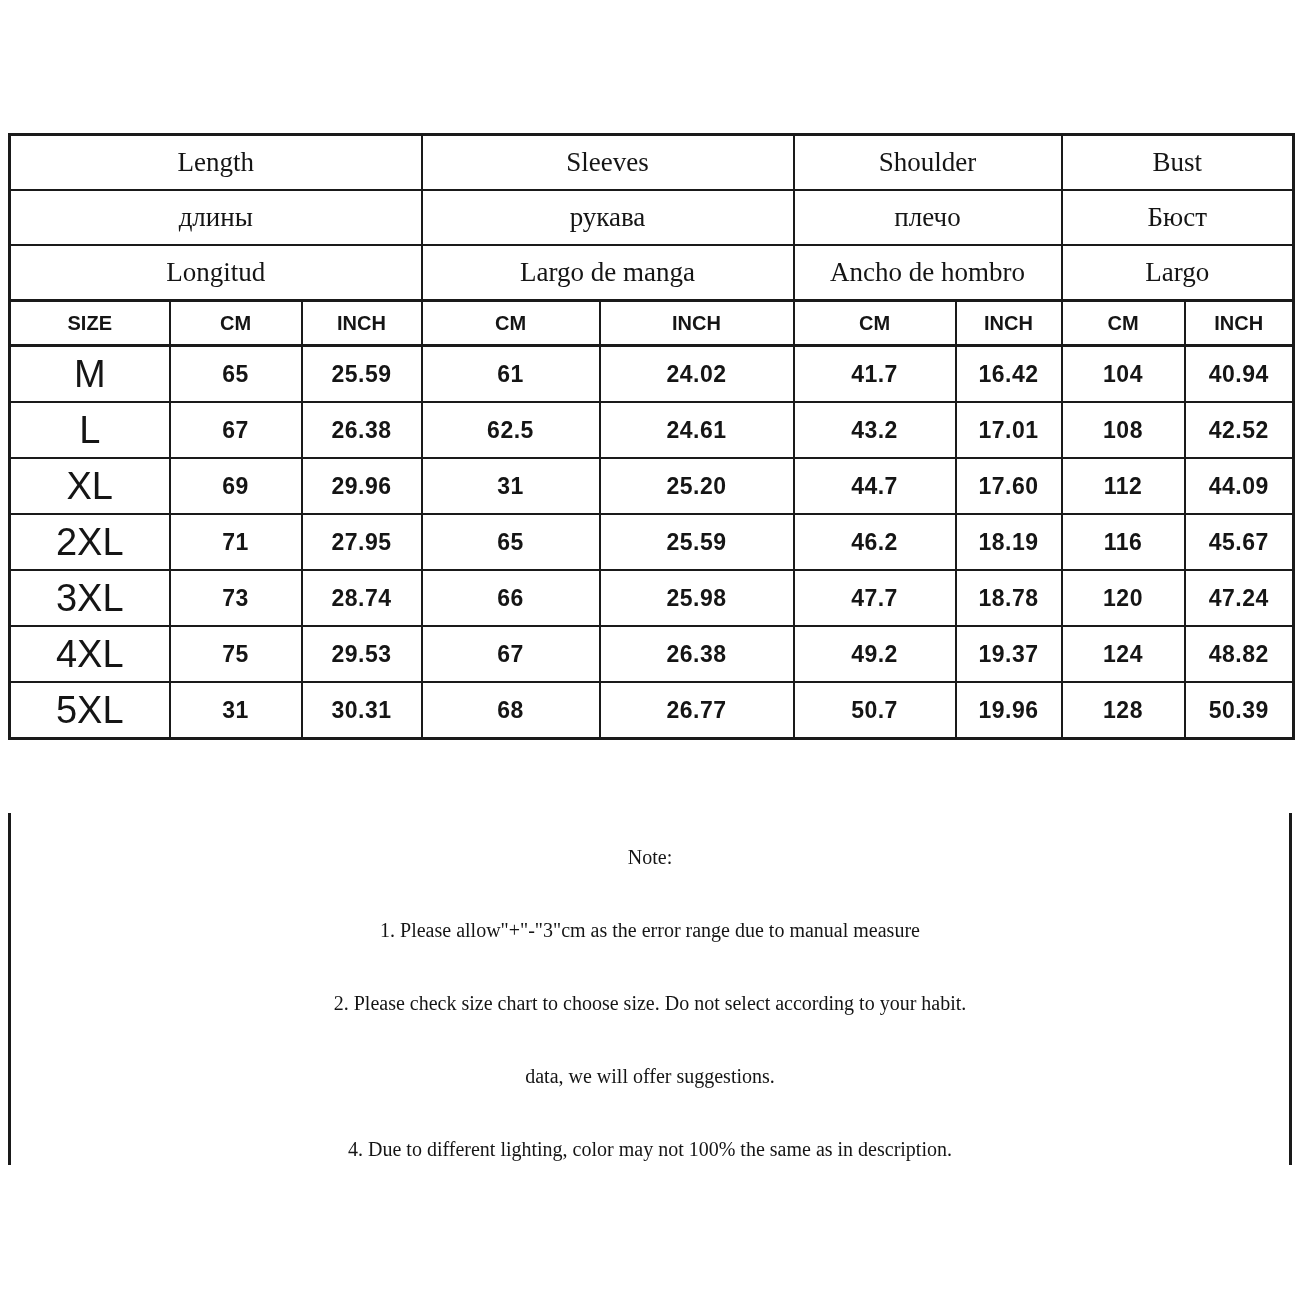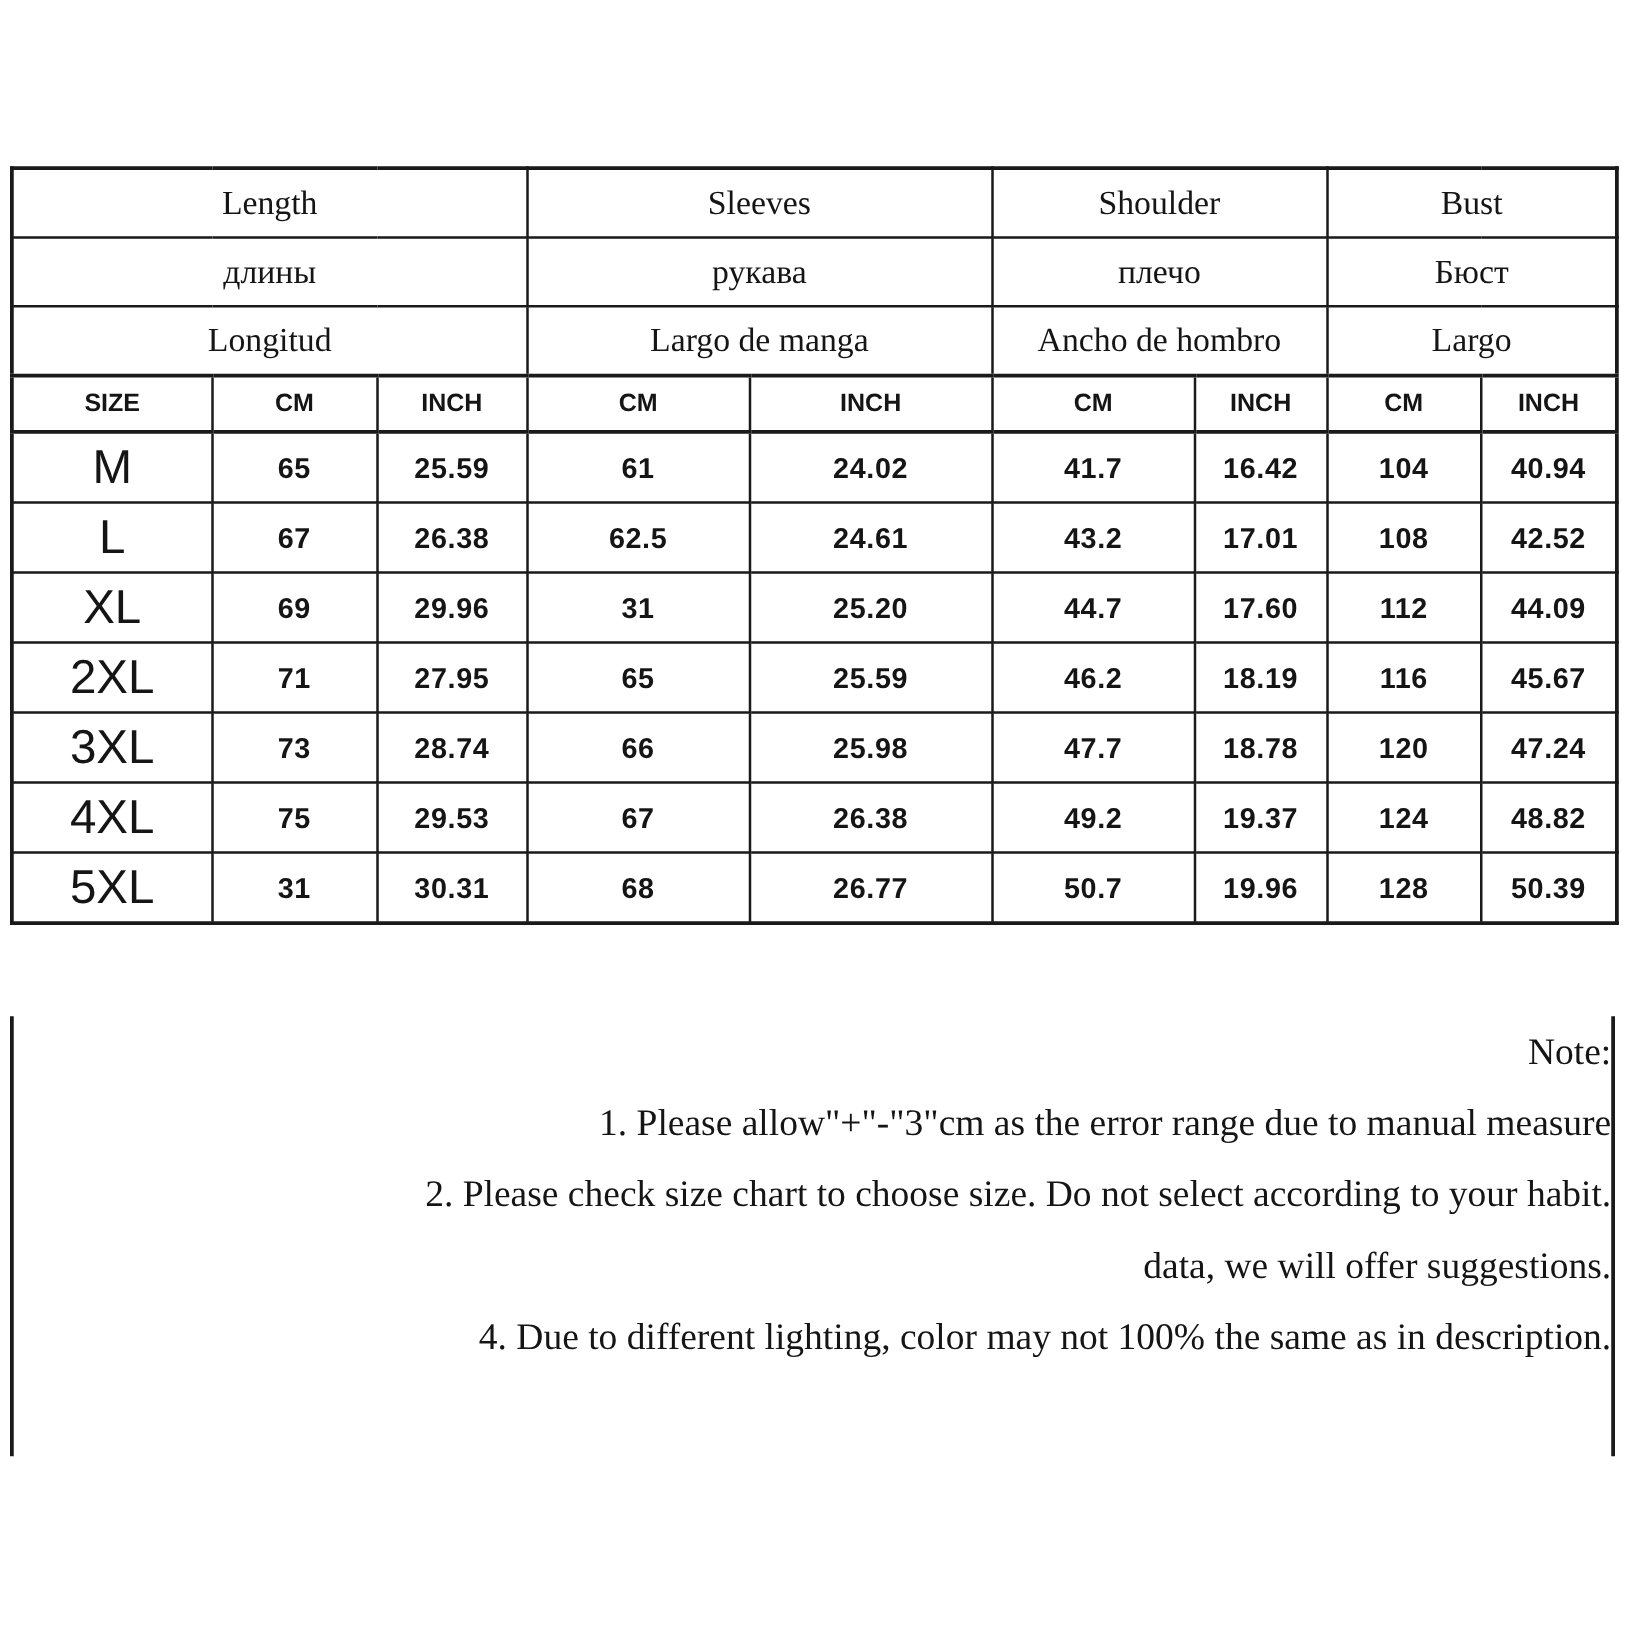--- a/index.html
+++ b/index.html
@@ -10,22 +10,22 @@
   table.size-chart td{border:2px solid #1a1a1a;text-align:center;vertical-align:middle;
         padding:0;overflow:hidden;white-space:nowrap;}
   tr.hdr td{height:53px;font-size:27px;font-family:"Liberation Serif", serif;}
   tr.size-row td{height:42px;font-family:"Liberation Sans", sans-serif;
         font-weight:700;font-size:20px;border-top-width:3px;border-bottom-width:3px;}
   tr.data-row td{height:54px;font-family:"Liberation Sans", sans-serif;
         font-weight:700;font-size:23px;letter-spacing:0.5px;}
   tr.data-row td.size-label{font-size:38px;font-weight:400;letter-spacing:0;}
   .note-box{position:absolute;left:8px;top:813px;width:1284px;height:352px;
         box-sizing:border-box;border-left:3px solid #1a1a1a;border-right:3px solid #1a1a1a;}
-  .note-box p{margin:0;height:57px;line-height:57px;text-align:right;
-        font-size:30px;font-family:"Liberation Serif", serif;color:#151515;}
+  .note-box p{margin:16px;height:57px;line-height:57px;text-align:center;
+        font-size:20px;font-family:"Liberation Serif", serif;color:#151515;}
 </style>
 </head>
 <body>
 
 <div class="page">
 
   <table class="size-chart">
     <colgroup>
       <col style="width:160px">
         <col style="width:132px">

